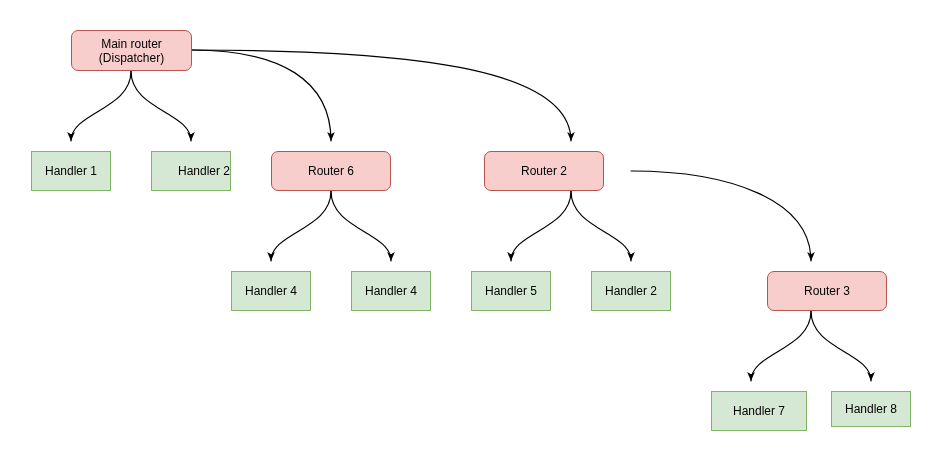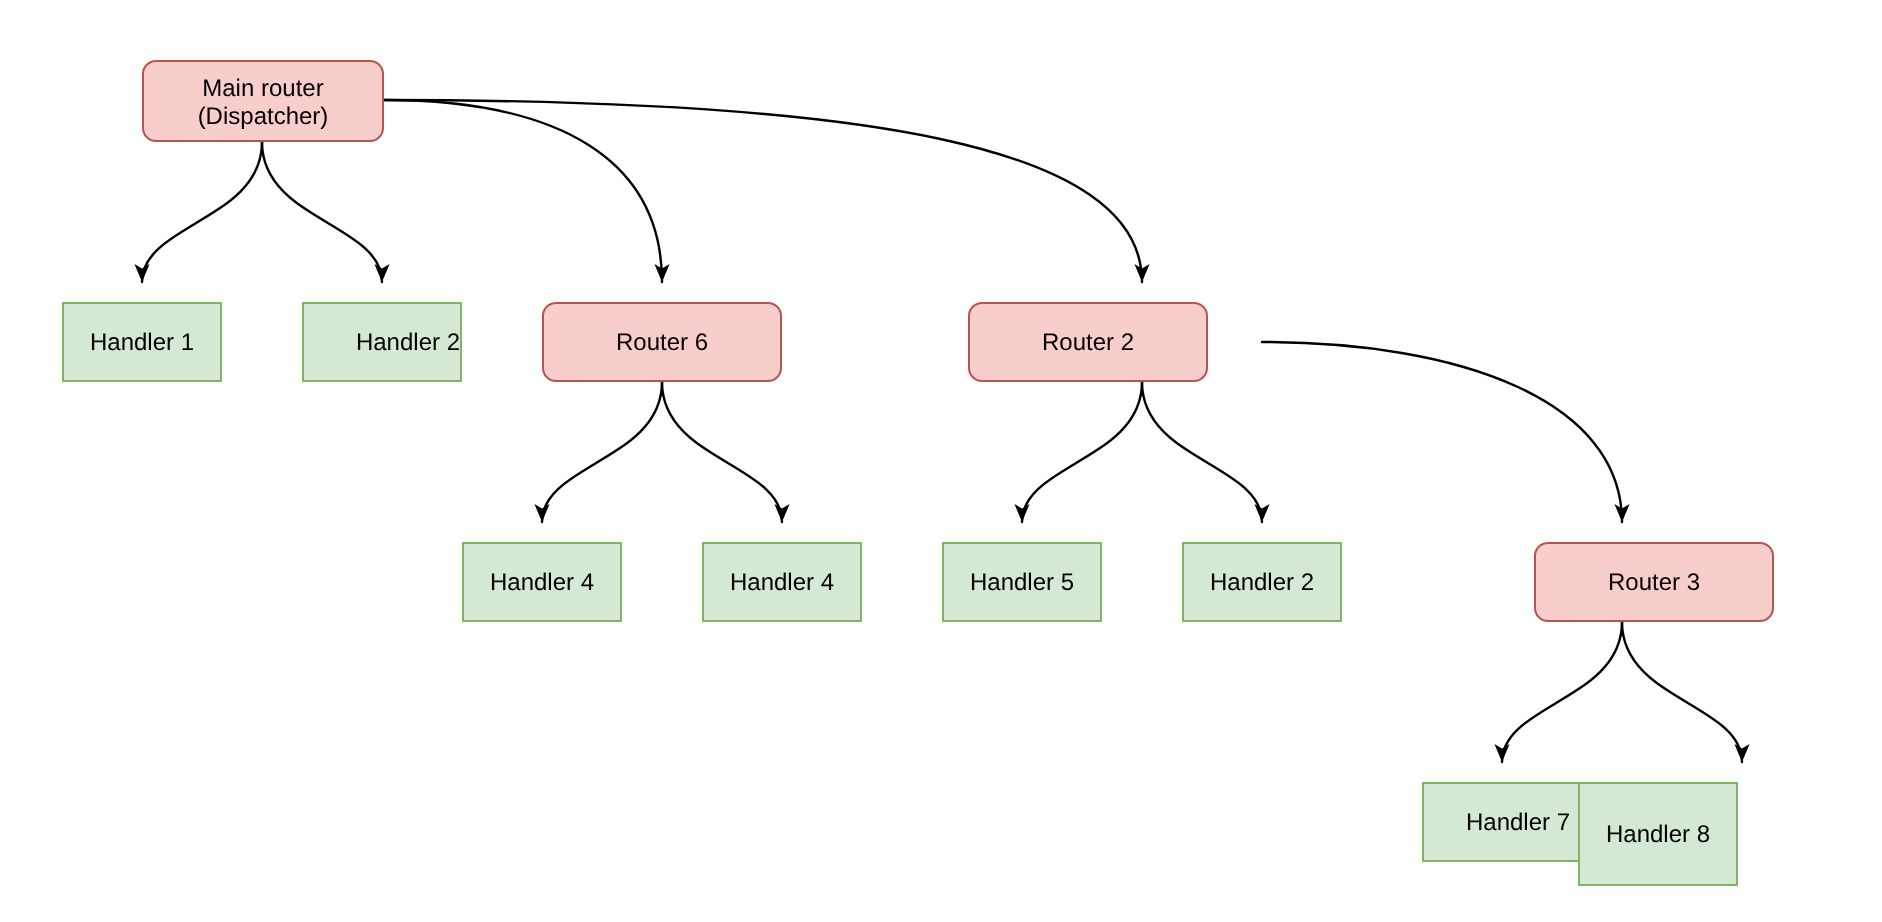--- a/index.html
+++ b/index.html
@@ -106,18 +106,18 @@
       </div>
       <div class="node handler" style="left: 591px; top: 271px; width: 80px; height: 40px;">
         <span class="node-label">Handler 2</span>
       </div>
       <div class="node router" style="left: 751px; top: 271px; width: 120px; height: 40px; margin-left: 16px;">
         <span class="node-label">Router 3</span>
       </div>
       <div class="node handler" style="left: 711px; top: 391px; width: 96px; height: 40px;">
         <span class="node-label">Handler 7</span>
       </div>
-      <div class="node handler" style="left: 789px; top: 391px; width: 80px; height: 52px;">
+      <div class="node handler" style="left: 831px; top: 391px; width: 80px; height: 36px;">
         <span class="node-label">Handler 8</span>
       </div>
     </div>
 
 </div>
 
 </body></html>

